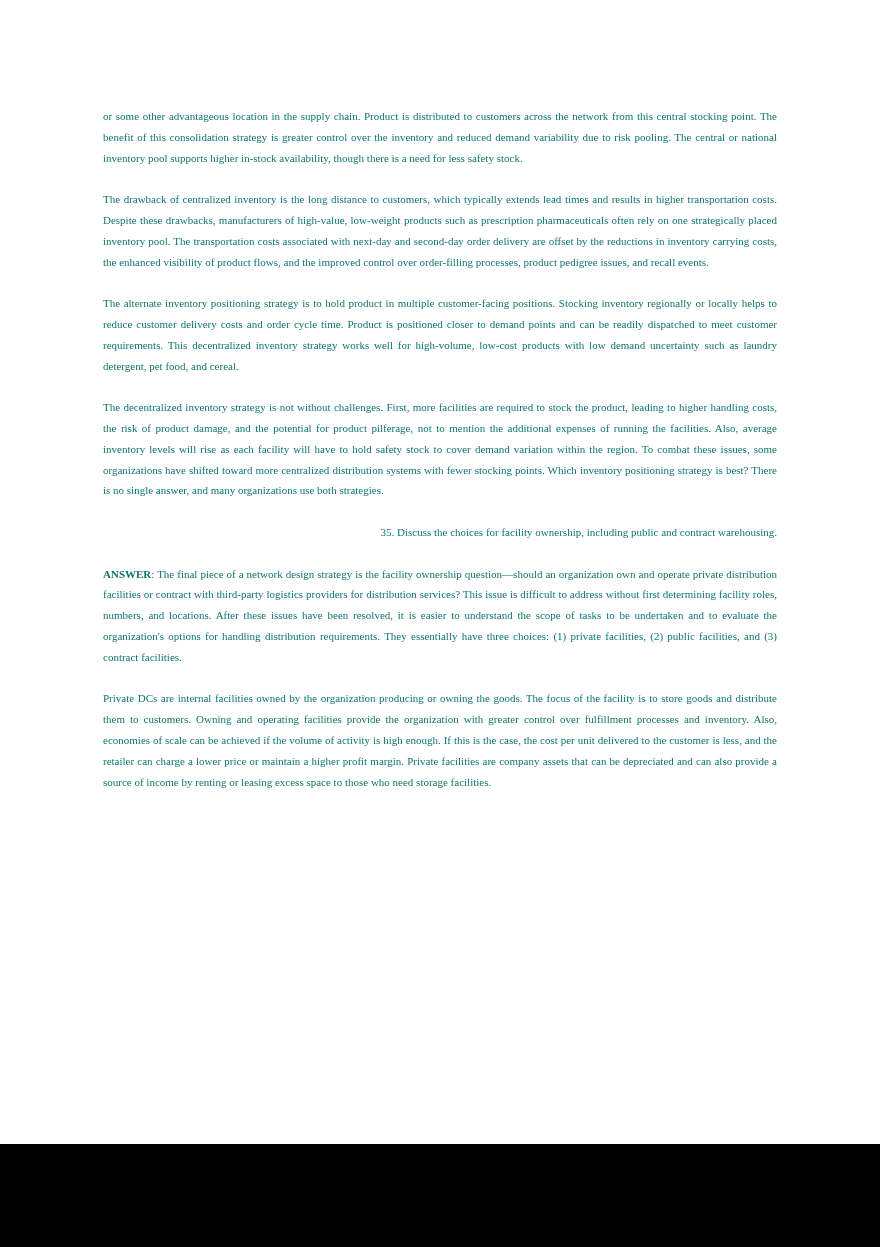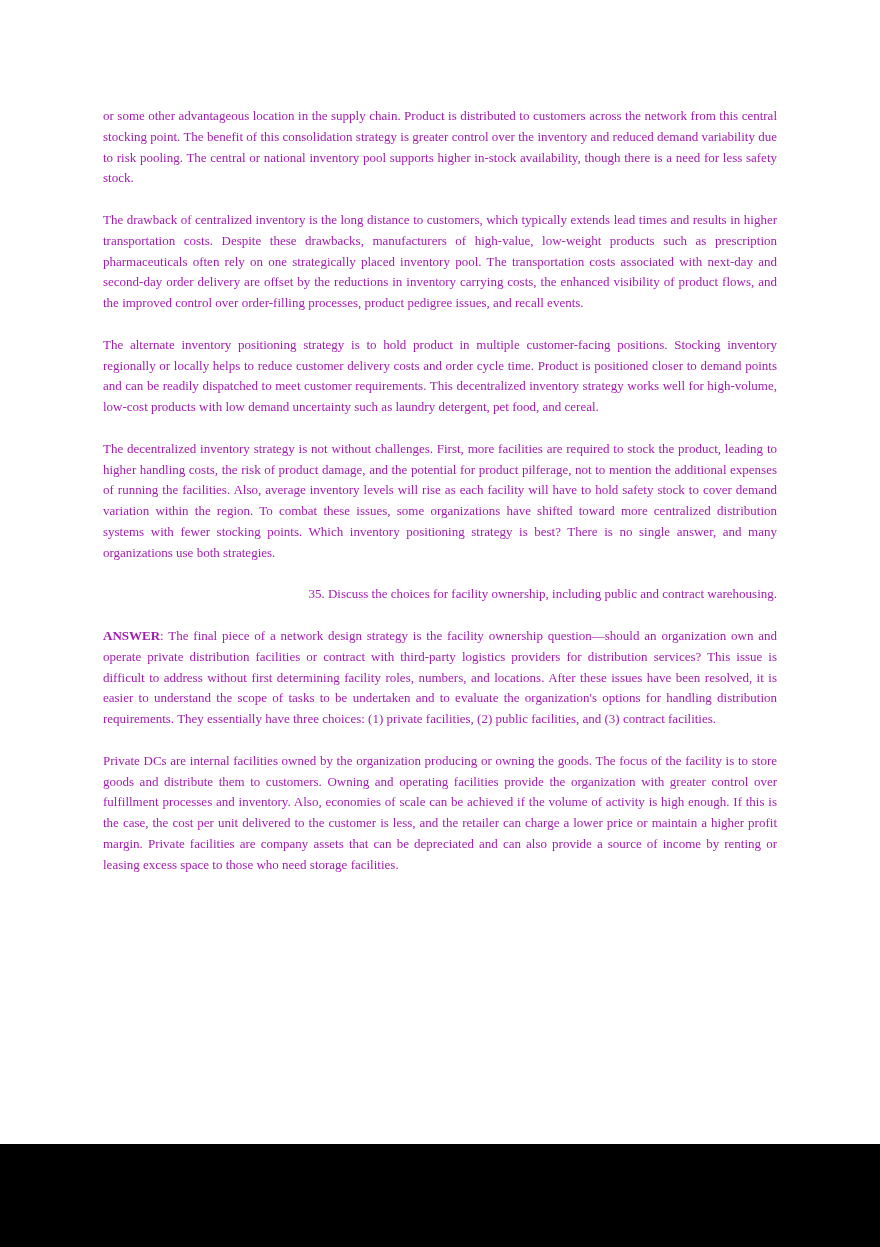--- a/index.html
+++ b/index.html
@@ -21,23 +21,23 @@
     width: 880px;
     height: 1144px;
     background: #ffffff;
     padding: 106px 103px 0 103px;
   }
   .content {
     width: 674px;
   }
   .content p {
     font-family: "Liberation Serif", "DejaVu Serif", serif;
-    font-size: 13px;
+    font-size: 11px;
     line-height: 20.8px;
-    color: #a21caf;
+    color: #0f766e;
     margin: 0 0 20.8px 0;
     text-align: justify;
   }
   .content p.question {
     text-align: right;
   }
   .content .answer-label {
     font-weight: bold;
     margin-top: 32px;
   }

